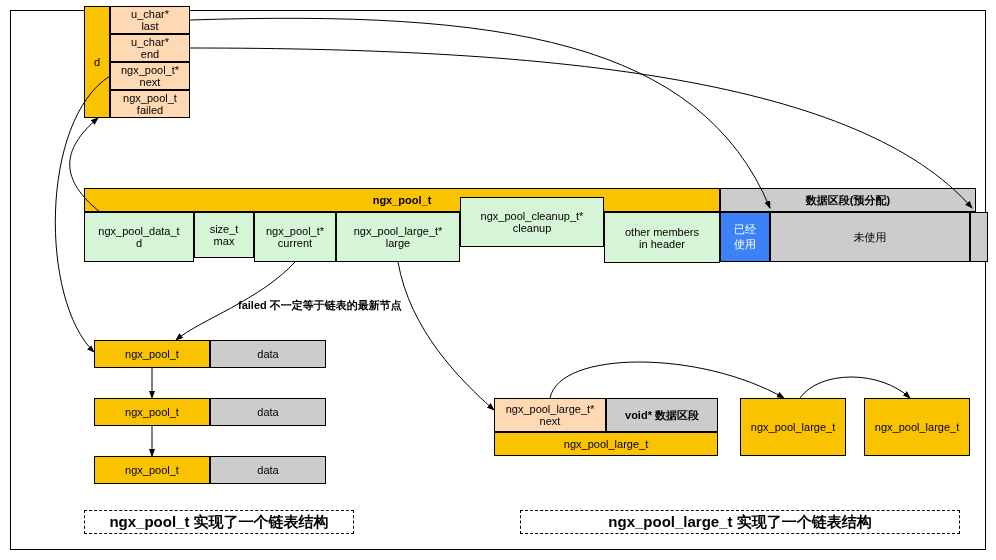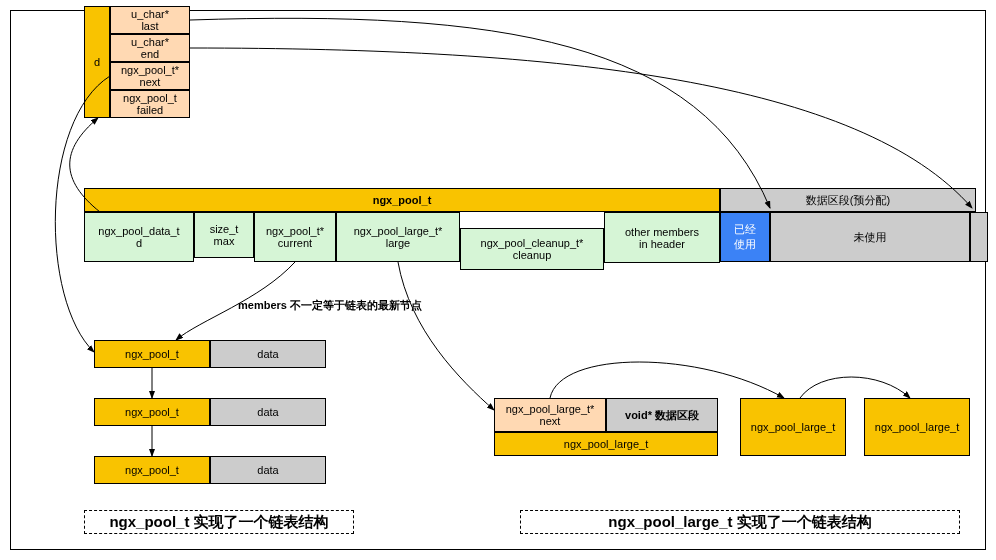--- a/index.html
+++ b/index.html
@@ -26,39 +26,39 @@
 <div class="box peach" style="left:110px;top:6px;width:80px;height:28px;white-space:pre">u_char*
 last</div>
 <div class="box peach" style="left:110px;top:34px;width:80px;height:28px;white-space:pre">u_char*
 end</div>
 <div class="box peach" style="left:110px;top:62px;width:80px;height:28px;white-space:pre">ngx_pool_t*
 next</div>
 <div class="box peach" style="left:110px;top:90px;width:80px;height:28px;white-space:pre">ngx_pool_t
 failed</div>
 
 <div class="box orange" style="left:84px;top:188px;width:636px;height:24px;font-weight:bold">ngx_pool_t</div>
-<div class="box grey" style="left:720px;top:188px;width:256px;height:24px;font-weight:normal">数据区段(预分配)</div>
+<div class="box grey" style="left:720px;top:188px;width:256px;height:24px;font-weight:bold">数据区段(预分配)</div>
 
 <div class="box mint" style="left:84px;top:212px;width:110px;height:50px;white-space:pre">ngx_pool_data_t
 d</div>
 <div class="box mint" style="left:194px;top:212px;width:60px;height:46px;white-space:pre">size_t
 max</div>
 <div class="box mint" style="left:254px;top:212px;width:82px;height:50px;white-space:pre">ngx_pool_t*
 current</div>
 <div class="box mint" style="left:336px;top:212px;width:124px;height:50px;white-space:pre">ngx_pool_large_t*
 large</div>
-<div class="box mint" style="left:460px;top:228px;width:144px;height:42px;white-space:pre">ngx_pool_cleanup_t*
+<div class="box mint" style="left:460px;top:197px;width:144px;height:50px;white-space:pre">ngx_pool_cleanup_t*
 cleanup</div>
 <div class="box mint" style="left:604px;top:212px;width:116px;height:51px;white-space:pre">other members
 in header</div>
 <div class="box brown" style="left:720px;top:212px;width:50px;height:50px">已经使用</div>
 <div class="box grey" style="left:770px;top:212px;width:200px;height:50px">未使用</div>
 <div class="box grey" style="left:970px;top:212px;width:6px;height:50px"></div>
 
-<div class="lbl" style="left:238px;top:298px">members 不一定等于链表的最新节点</div>
+<div class="lbl" style="left:238px;top:298px">failed 不一定等于链表的最新节点</div>
 
 <div class="box orange" style="left:94px;top:340px;width:116px;height:28px">ngx_pool_t</div>
 <div class="box grey" style="left:210px;top:340px;width:116px;height:28px">data</div>
 <div class="box orange" style="left:94px;top:398px;width:116px;height:28px">ngx_pool_t</div>
 <div class="box grey" style="left:210px;top:398px;width:116px;height:28px">data</div>
 <div class="box orange" style="left:94px;top:456px;width:116px;height:28px">ngx_pool_t</div>
 <div class="box grey" style="left:210px;top:456px;width:116px;height:28px">data</div>
 
 <div class="box peach" style="left:494px;top:398px;width:112px;height:34px;white-space:pre">ngx_pool_large_t*
 next</div>

